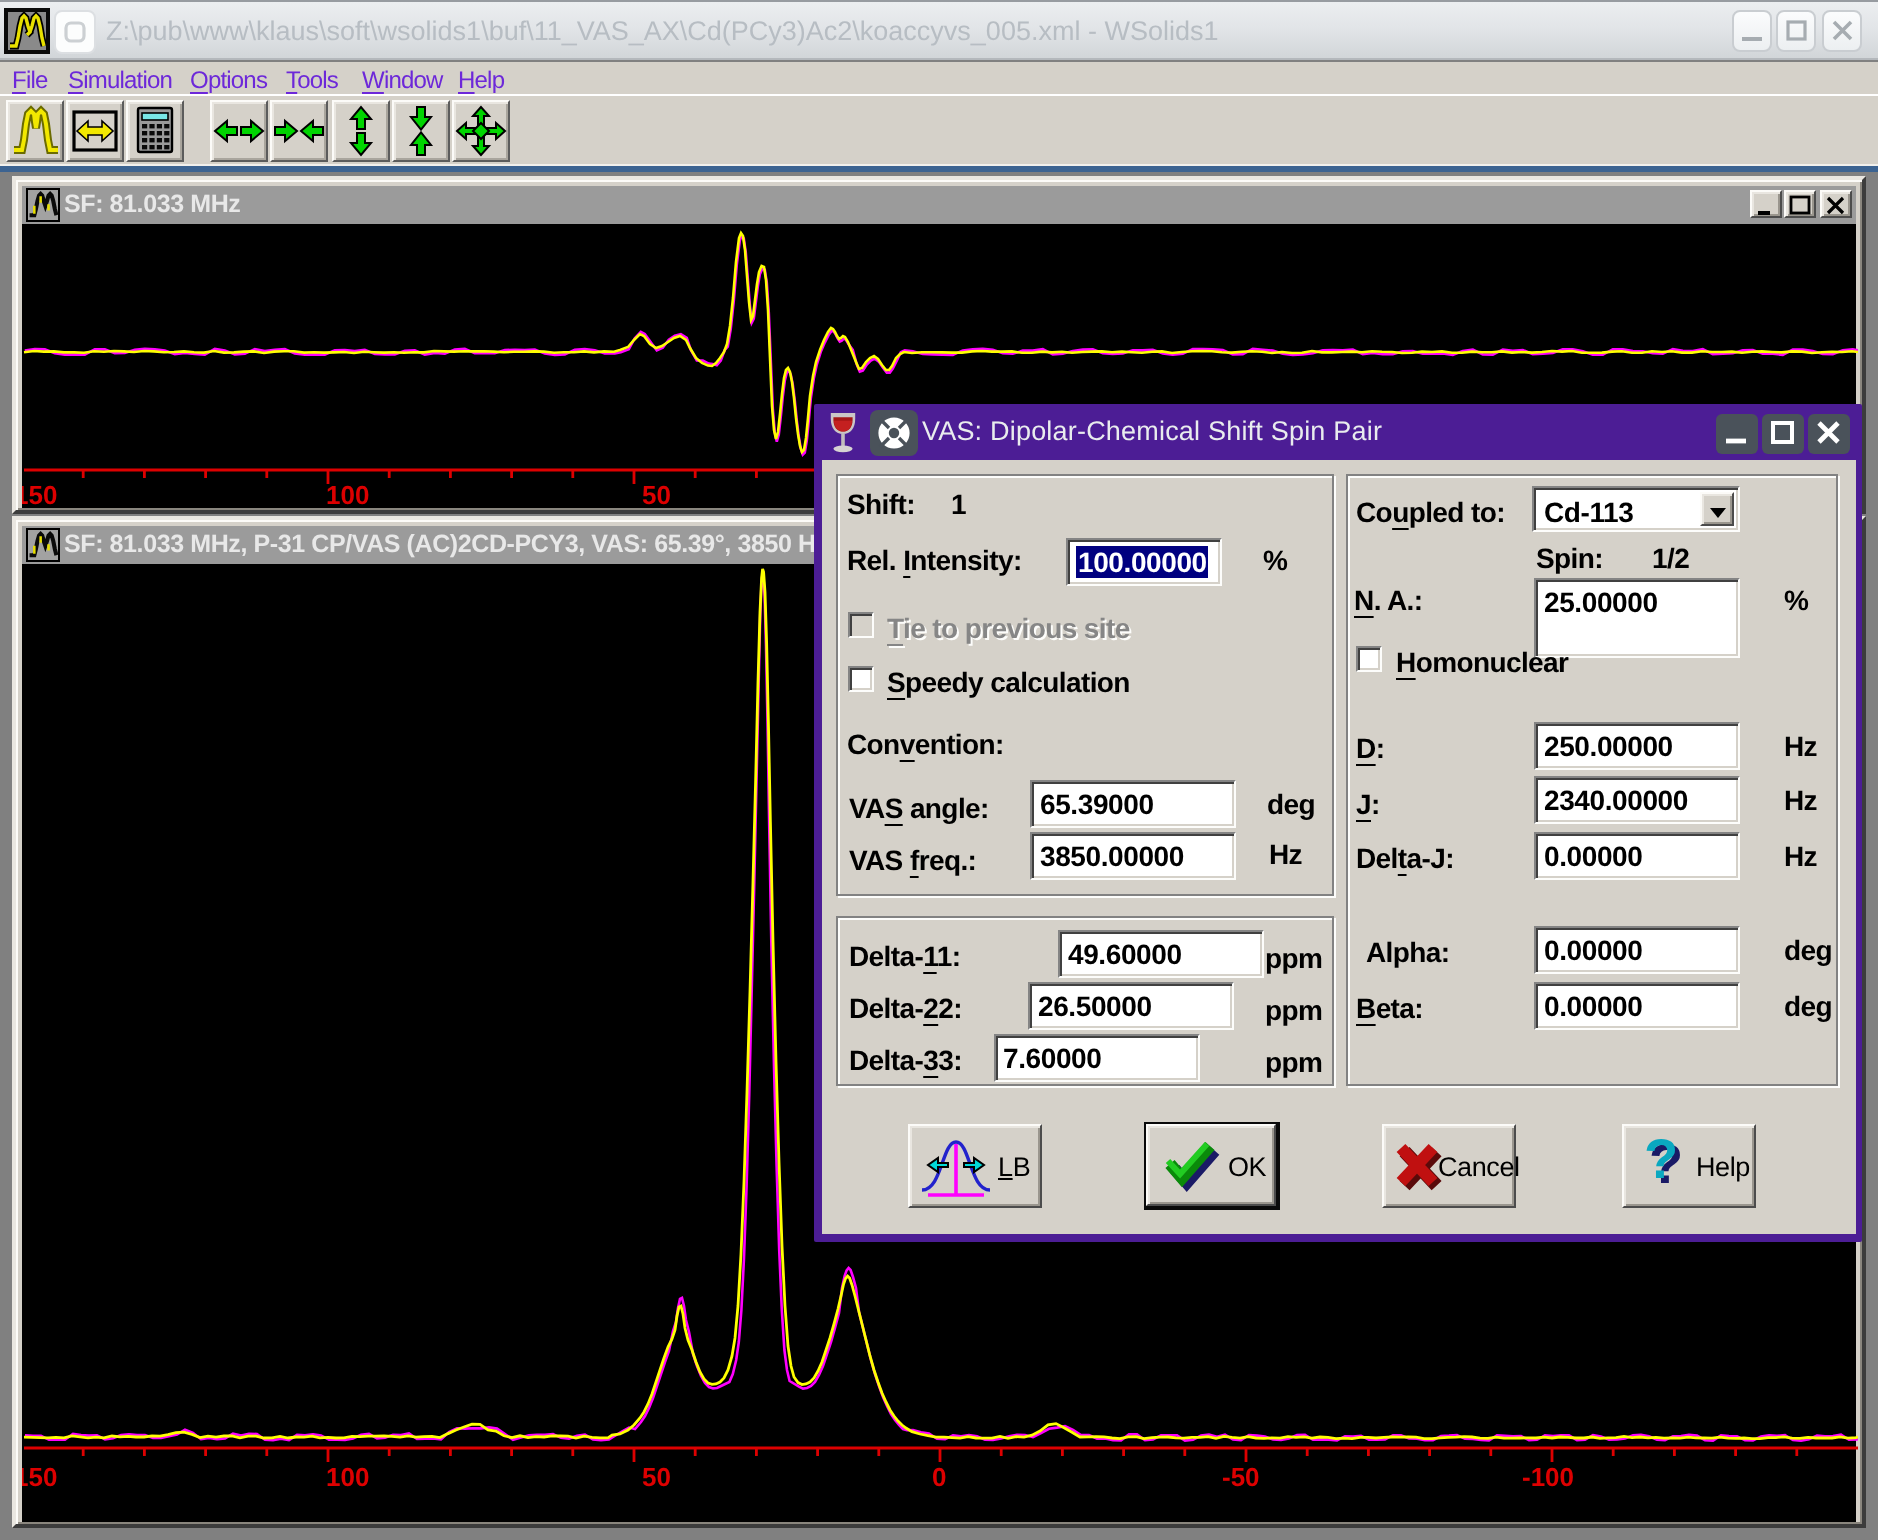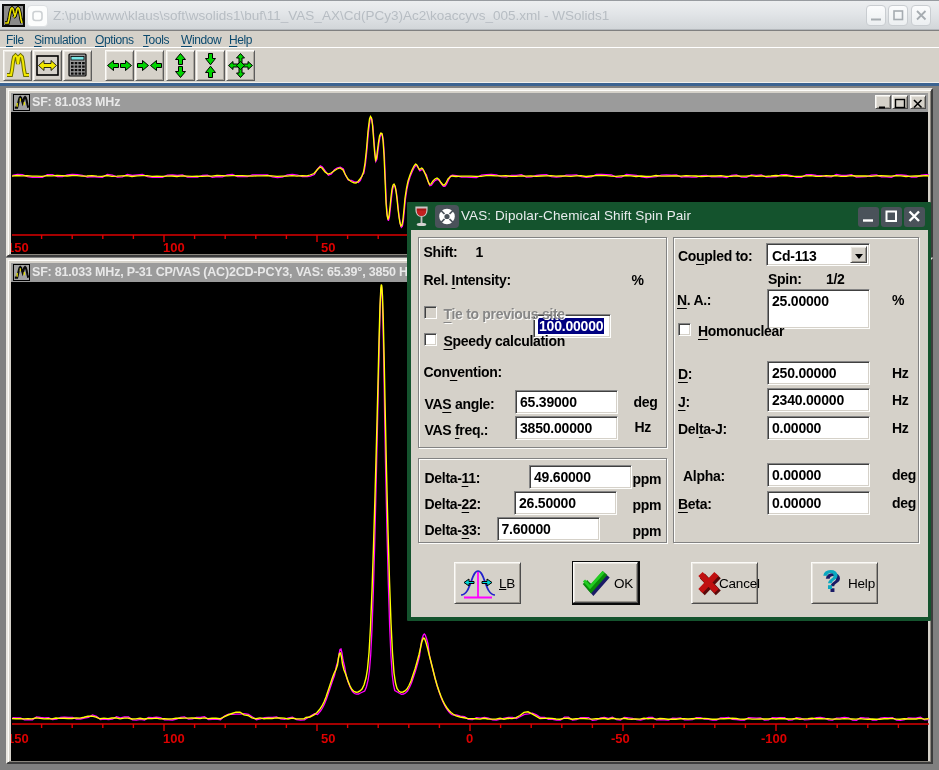--- a/index.html
+++ b/index.html
@@ -10,21 +10,21 @@
 #titlebar { left:0; top:0; width:939px; height:30px;
   background:linear-gradient(#eceef0 0%, #e2e5e8 45%, #d2d6d9 100%);
   border-top:1px solid #979ba0; border-bottom:1px solid #b4b8bc; }
 #title-ico1 { left:2px; top:3px; width:23px; height:23px; background:#8a8a8a; border:2px solid #0a0a0a; }
 #title-ico2 { left:27px; top:4px; width:21px; height:22px; background:#fcfdfd; border:1px solid #dcdfe2; border-radius:4px; }
 #title-text { left:53px; top:0; height:30px; line-height:30px; font-size:13.5px; color:#b7bdc3; white-space:nowrap; }
 .capbtn { top:4px; width:20px; height:21px; background:linear-gradient(#fbfcfd,#eceff1); border:1px solid #c9cdd1; border-radius:4px; }
 
 
 #menubar { left:0; top:31px; width:939px; height:16px; background:#d5d1c9; }
-.mi { position:absolute; top:2px; font-size:12px; letter-spacing:-0.4px; color:#0c4a6e; white-space:nowrap; }
+.mi { position:absolute; top:2px; font-size:12px; letter-spacing:-0.4px; color:#6d28d9; white-space:nowrap; }
 #menubar u { text-decoration-thickness:1px; text-underline-offset:2px; }
 
 
 #toolbar { left:0; top:47px; width:939px; height:35px; background:#d5d1c9; border-top:1px solid #fff; }
 .tbtn { position:absolute; top:2px; width:29px; height:31px; background:#d5d1c9;
   border:1px solid; border-color:#fcfbf8 #5c5c5c #5c5c5c #fcfbf8;
   box-shadow:inset 1px 1px 0 #e9e6e0, inset -1px -1px 0 #a9a59d; }
 #blueline { left:0; top:82px; width:939px; height:4px; background:#3c6391; border-top:1px solid #f2f0ec; }
 
 
@@ -33,21 +33,21 @@
 .wtitle { position:absolute; left:3px; top:3px; right:3px; height:19px; background:#9b9b9b; }
 .wtitle .wtxt { position:absolute; left:21px; top:0; height:19px; line-height:19px;
   font-size:12.5px; font-weight:bold; color:#e8e8e8; letter-spacing:-0.2px; white-space:nowrap; }
 .wico { position:absolute; left:2px; top:1px; width:17px; height:17px; background:#a2a2a2; border:1px solid #000; }
 .wbtn { position:absolute; top:2px; width:16px; height:14px; background:#d5d1c9;
   border:1px solid; border-color:#fcfbf8 #4c4c4c #4c4c4c #fcfbf8;
   box-shadow:inset 1px 1px 0 #e9e6e0, inset -1px -1px 0 #9a968e; }
 .wclient { position:absolute; left:3px; right:3px; background:#000; }
 
 
-#dlg { left:407px; top:202px; width:524px; height:419px; background:#14532d; border-radius:1px; }
+#dlg { left:407px; top:202px; width:524px; height:419px; background:#4c1d95; border-radius:1px; }
 #dlgtitle { position:absolute; left:0; top:0; width:100%; height:28px; }
 #dlgtext { position:absolute; left:54px; top:0; height:28px; line-height:28px; font-size:13.5px; color:#e9ecee; letter-spacing:0.1px; }
 .dbtn { position:absolute; top:5px; width:21px; height:20px; background:#4a525a; border-radius:3px; }
 #dlgbody { position:absolute; left:3.5px; top:28px; width:517px; height:387px; background:#d5d1c9; }
 
 
 .gb { position:absolute; border:1px solid #828282; box-shadow:inset 1px 1px 0 #fdfdfb, 1px 1px 0 #fdfdfb; }
 .lbl { position:absolute; font-size:14px; font-weight:bold; color:#000; letter-spacing:-0.3px; white-space:nowrap; }
 .lbl u { text-decoration-thickness:1.2px; text-underline-offset:2.5px; }
 .edit { position:absolute; background:#fff; border:1px solid; border-color:#848484 #fdfdfb #fdfdfb #848484;
@@ -348,21 +348,21 @@
   </div>
   <div id="dlgbody">
 
     <div class="gb" style="left:7.5px; top:7px; width:249px; height:211px;"></div>
     <div class="gb" style="left:7.5px; top:228px; width:249px; height:85px;"></div>
     <div class="gb" style="left:262.5px; top:7px; width:246px; height:306px;"></div>
 
     <div class="lbl" style="left:13px; top:14px;">Shift:</div>
     <div class="lbl" style="left:65px; top:14px;">1</div>
     <div class="lbl" style="left:13px; top:42px;">Rel. <u>I</u>ntensity:</div>
-    <div class="edit" style="left:122.5px; top:39px; width:78px; height:24px;margin-top:45px;">
+    <div class="edit" style="left:122.5px; top:39px; width:78px; height:24px;">
         <span style="background:#000080; color:#fff; padding:0 1px;">100.00000</span>
       </div>
     <div class="lbl" style="left:221px; top:42px;">%</div>
     <div class="chk dis" style="left:13.5px; top:76px;"></div>
     <div class="lbl dislbl" style="left:33px; top:76px;"><u>T</u>ie to previous site</div>
     <div class="chk" style="left:13.5px; top:103px;"></div>
     <div class="lbl" style="left:33px; top:103px;"><u>S</u>peedy calculation</div>
     <div class="lbl" style="left:13px; top:134px;">Con<u>v</u>ention:</div>
     <div class="lbl" style="left:14px; top:166px;">VA<u>S</u> angle:</div>
     <div class="edit" style="left:104.5px; top:160px; width:103px; height:24px;">

